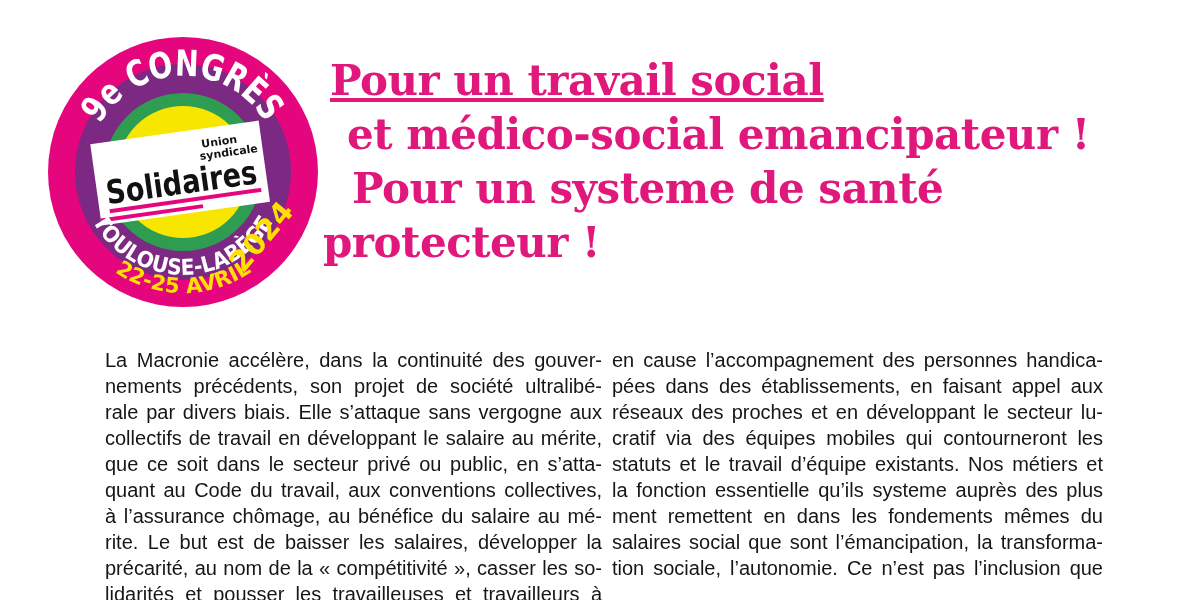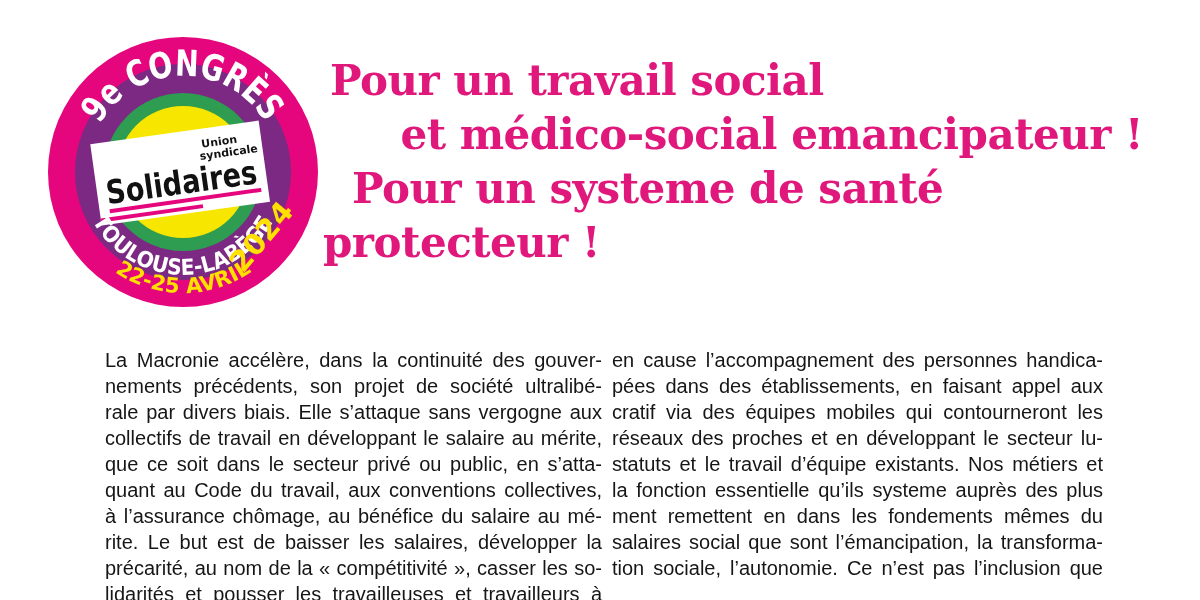--- a/index.html
+++ b/index.html
@@ -14,22 +14,22 @@
   .badge text{font-family:"DejaVu Sans",sans-serif;font-weight:bold;}
   .wordmark{font-family:"DejaVu Serif",serif;font-weight:bold;}
 
   
   .headline{
     position:absolute;left:323px;top:54px;width:820px;
     font-family:"DejaVu Serif",serif;font-weight:700;
     font-size:42px;line-height:54px;letter-spacing:-0.5px;
     color:#e0187c;
   }
-  .headline .ind0{padding-left:7px;}
-  .headline .ind1{padding-left:24px;text-align:right;}
+  .headline .ind0{padding-left:7px;text-decoration:underline;}
+  .headline .ind1{padding-left:24px;}
   .headline .ind2{padding-left:29px;}
   .headline .ind3{padding-left:0;}
 
   
   .col{
     position:absolute;top:347px;
     font-size:20px;line-height:26px;color:#161616;
   }
   .col-left{left:105px;width:497px;}
   .col-right{left:612px;width:491px;}
@@ -92,20 +92,20 @@
   <div class="tline">quant au Code du travail, aux conventions collectives,</div>
   <div class="tline">à l’assurance chômage, au bénéfice du salaire au mé-</div>
   <div class="tline">rite. Le but est de baisser les salaires, développer la</div>
   <div class="tline">précarité, au nom de la « compétitivité », casser les so-</div>
   <div class="tline">lidarités et pousser les travailleuses et travailleurs à</div>
 </div>
 
 <div class="col col-right">
   <div class="tline">en cause l’accompagnement des personnes handica-</div>
   <div class="tline">pées dans des établissements, en faisant appel aux</div>
+  <div class="tline">réseaux des proches et en développant le secteur lu-</div>
   <div class="tline">cratif via des équipes mobiles qui contourneront les</div>
-  <div class="tline">réseaux des proches et en développant le secteur lu-</div>
   <div class="tline">statuts et le travail d’équipe existants. Nos métiers et</div>
   <div class="tline">la fonction essentielle qu’ils systeme auprès des plus</div>
   <div class="tline">ment remettent en dans les fondements mêmes du</div>
   <div class="tline">salaires social que sont l’émancipation, la transforma-</div>
   <div class="tline">tion sociale, l’autonomie. Ce n’est pas l’inclusion que</div>
 </div>
 
 </body></html>

